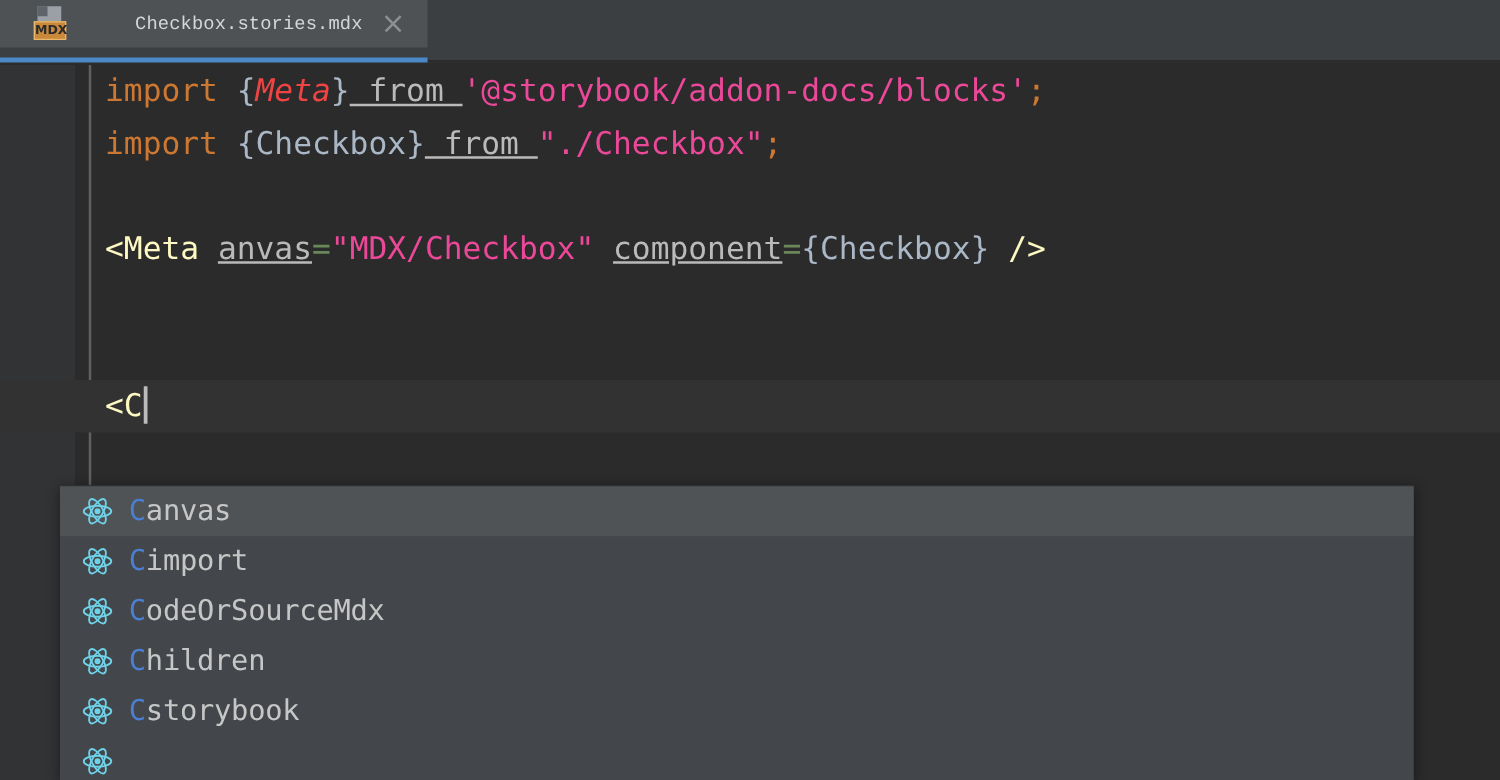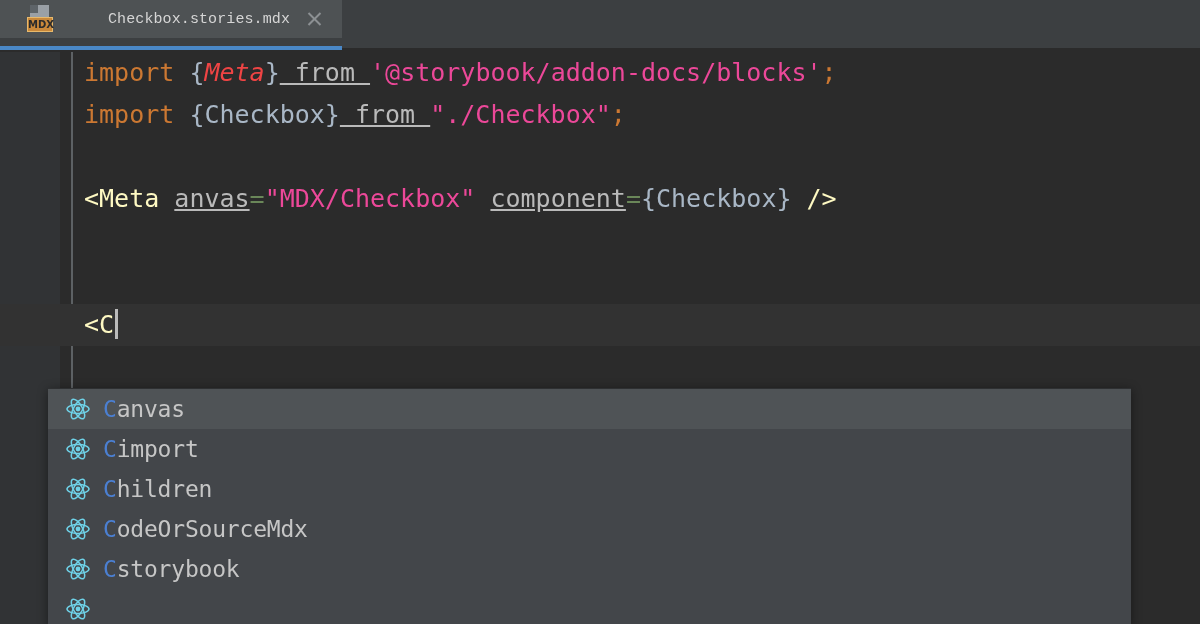--- a/index.html
+++ b/index.html
@@ -183,42 +183,42 @@
       </div>
       <div class="lk-item">
         <span class="react-icon"><svg width="26" height="26" viewBox="0 0 26 26">
             <g fill="none" stroke="#6fd2e8" stroke-width="1.5">
               <ellipse cx="13" cy="13" rx="11" ry="4.4"></ellipse>
               <ellipse cx="13" cy="13" rx="11" ry="4.4" transform="rotate(60 13 13)"></ellipse>
               <ellipse cx="13" cy="13" rx="11" ry="4.4" transform="rotate(120 13 13)"></ellipse>
             </g>
             <circle cx="13" cy="13" r="2.4" fill="#6fd2e8"></circle>
           </svg></span>
+        <span class="lk-label"><span class="m">C</span><span>odeOrSourceMdx</span></span>
+      </div>
+      <div class="lk-item">
+        <span class="react-icon"><svg width="26" height="26" viewBox="0 0 26 26">
+            <g fill="none" stroke="#6fd2e8" stroke-width="1.5">
+              <ellipse cx="13" cy="13" rx="11" ry="4.4"></ellipse>
+              <ellipse cx="13" cy="13" rx="11" ry="4.4" transform="rotate(60 13 13)"></ellipse>
+              <ellipse cx="13" cy="13" rx="11" ry="4.4" transform="rotate(120 13 13)"></ellipse>
+            </g>
+            <circle cx="13" cy="13" r="2.4" fill="#6fd2e8"></circle>
+          </svg></span>
         <span class="lk-label"><span class="m">C</span><span>hildren</span></span>
       </div>
       <div class="lk-item">
         <span class="react-icon"><svg width="26" height="26" viewBox="0 0 26 26">
             <g fill="none" stroke="#6fd2e8" stroke-width="1.5">
               <ellipse cx="13" cy="13" rx="11" ry="4.4"></ellipse>
               <ellipse cx="13" cy="13" rx="11" ry="4.4" transform="rotate(60 13 13)"></ellipse>
               <ellipse cx="13" cy="13" rx="11" ry="4.4" transform="rotate(120 13 13)"></ellipse>
             </g>
             <circle cx="13" cy="13" r="2.4" fill="#6fd2e8"></circle>
           </svg></span>
-        <span class="lk-label"><span class="m">C</span><span>odeOrSourceMdx</span></span>
-      </div>
-      <div class="lk-item">
-        <span class="react-icon"><svg width="26" height="26" viewBox="0 0 26 26">
-            <g fill="none" stroke="#6fd2e8" stroke-width="1.5">
-              <ellipse cx="13" cy="13" rx="11" ry="4.4"></ellipse>
-              <ellipse cx="13" cy="13" rx="11" ry="4.4" transform="rotate(60 13 13)"></ellipse>
-              <ellipse cx="13" cy="13" rx="11" ry="4.4" transform="rotate(120 13 13)"></ellipse>
-            </g>
-            <circle cx="13" cy="13" r="2.4" fill="#6fd2e8"></circle>
-          </svg></span>
         <span class="lk-label"><span class="m">C</span><span>storybook</span></span>
       </div>
       <div class="lk-item">
         <span class="react-icon"><svg width="26" height="26" viewBox="0 0 26 26">
             <g fill="none" stroke="#6fd2e8" stroke-width="1.5">
               <ellipse cx="13" cy="13" rx="11" ry="4.4"></ellipse>
               <ellipse cx="13" cy="13" rx="11" ry="4.4" transform="rotate(60 13 13)"></ellipse>
               <ellipse cx="13" cy="13" rx="11" ry="4.4" transform="rotate(120 13 13)"></ellipse>
             </g>
             <circle cx="13" cy="13" r="2.4" fill="#6fd2e8"></circle>

